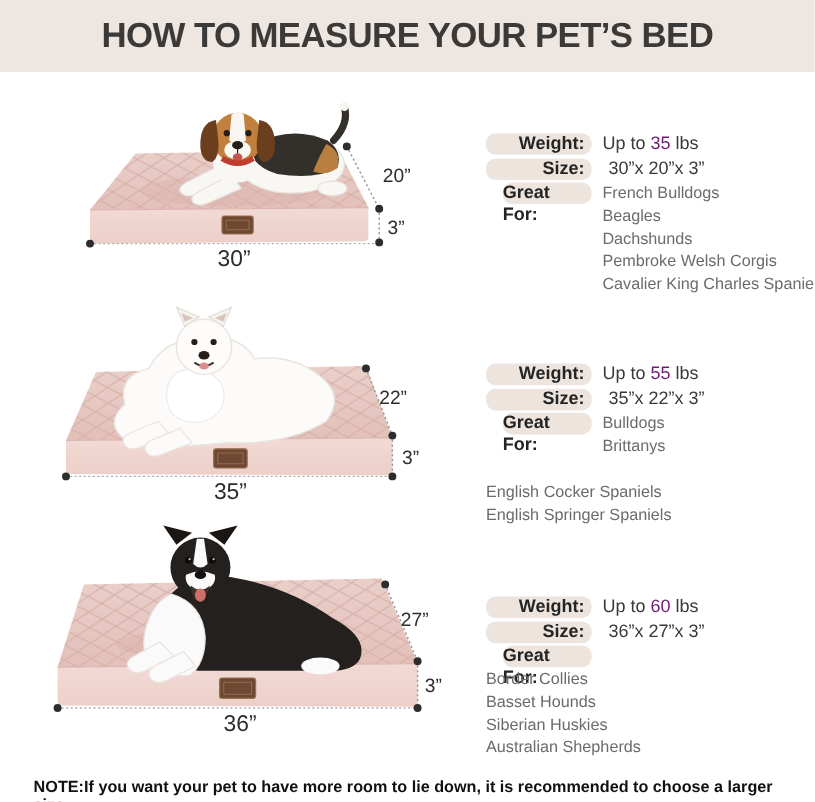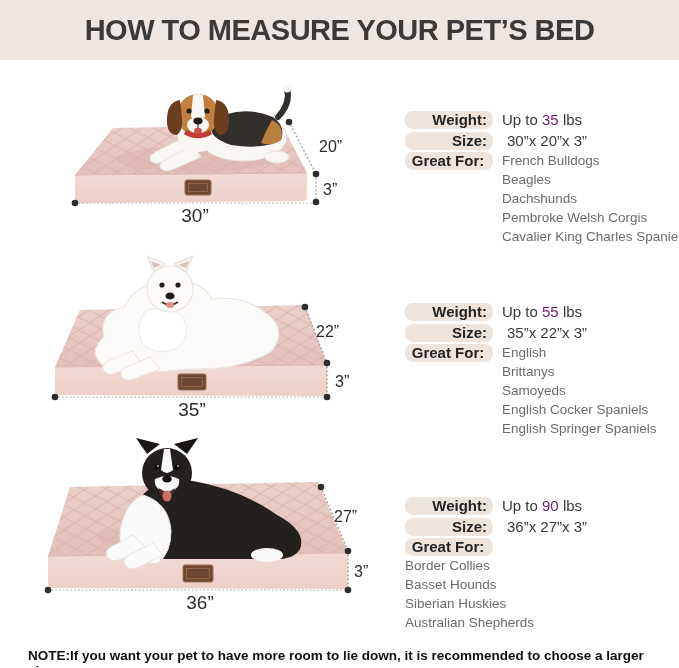--- a/index.html
+++ b/index.html
@@ -26,21 +26,21 @@
     position:absolute;left:405px;width:268px;
     display:grid;grid-template-columns:88px auto;column-gap:9px;
     grid-template-rows:21px 21px 19px 19px 19px 19px 19px;
     align-items:center;
   }
   .pill{
     background:#EDE4DE;border-radius:8px;height:18px;line-height:18px;
     font-weight:bold;font-size:15px;color:#242424;text-align:right;
     padding-right:6px;box-sizing:border-box;
   }
-  .pill.wide{text-align:center;padding-right:2px;}
+  .pill.wide{text-align:left;padding-right:2px;margin-left:14px;}
   .spec-value{font-size:15px;color:#3A3A3A;white-space:nowrap;}
   .spec-value .accent{color:#701a75;}
   .size-value{padding-left:5px;}
   .breed{font-size:13.5px;color:#6B6B6B;white-space:nowrap;}
   
   .note{
     position:absolute;left:28px;top:648px;width:640px;
     font-size:13.5px;font-weight:bold;color:#111111;
   }
 </style>
@@ -194,25 +194,24 @@
         <text class="dim-label-big" x="172" y="161" text-anchor="middle">35”</text>
       </g>
     </svg>
 
     <div class="specs" style="top:51px;">
       <div class="pill">Weight:</div>
       <div class="spec-value"><span>Up to </span><span class="accent">55</span><span> lbs</span></div>
       <div class="pill">Size:</div>
       <div class="spec-value size-value">35”x 22”x 3”</div>
       <div class="pill wide">Great For:</div>
-      <div class="breed">English</div>
+      <div class="breed">Bulldogs</div>
       <div></div>
         <div class="breed">Brittanys</div>
       <div></div>
-        <div class="breed">Samoyeds</div>
       <div></div>
         <div class="breed">English Cocker Spaniels</div>
       <div></div>
         <div class="breed">English Springer Spaniels</div>
     </div>
   </section>
 
   <section class="row" style="top:430px;height:205px;">
     <svg class="bed-svg" style="left:15px;top:5px;" width="355" height="190" viewBox="0 0 355 190">
       <defs>
@@ -268,21 +267,21 @@
         <circle cx="333" cy="155" r="3.3" fill="#2D2D2D"></circle>
         <circle cx="33" cy="155" r="3.3" fill="#2D2D2D"></circle>
         <text class="dim-label" x="319" y="87">27”</text>
         <text class="dim-label" x="339" y="142">3”</text>
         <text class="dim-label-big" x="185" y="174" text-anchor="middle">36”</text>
       </g>
     </svg>
 
     <div class="specs" style="top:65px;">
       <div class="pill">Weight:</div>
-      <div class="spec-value"><span>Up to </span><span class="accent">90</span><span> lbs</span></div>
+      <div class="spec-value"><span>Up to </span><span class="accent">60</span><span> lbs</span></div>
       <div class="pill">Size:</div>
       <div class="spec-value size-value">36”x 27”x 3”</div>
       <div class="pill wide">Great For:</div>
       <div></div>
         <div class="breed">Border Collies</div>
       <div></div>
         <div class="breed">Basset Hounds</div>
       <div></div>
         <div class="breed">Siberian Huskies</div>
       <div></div>

